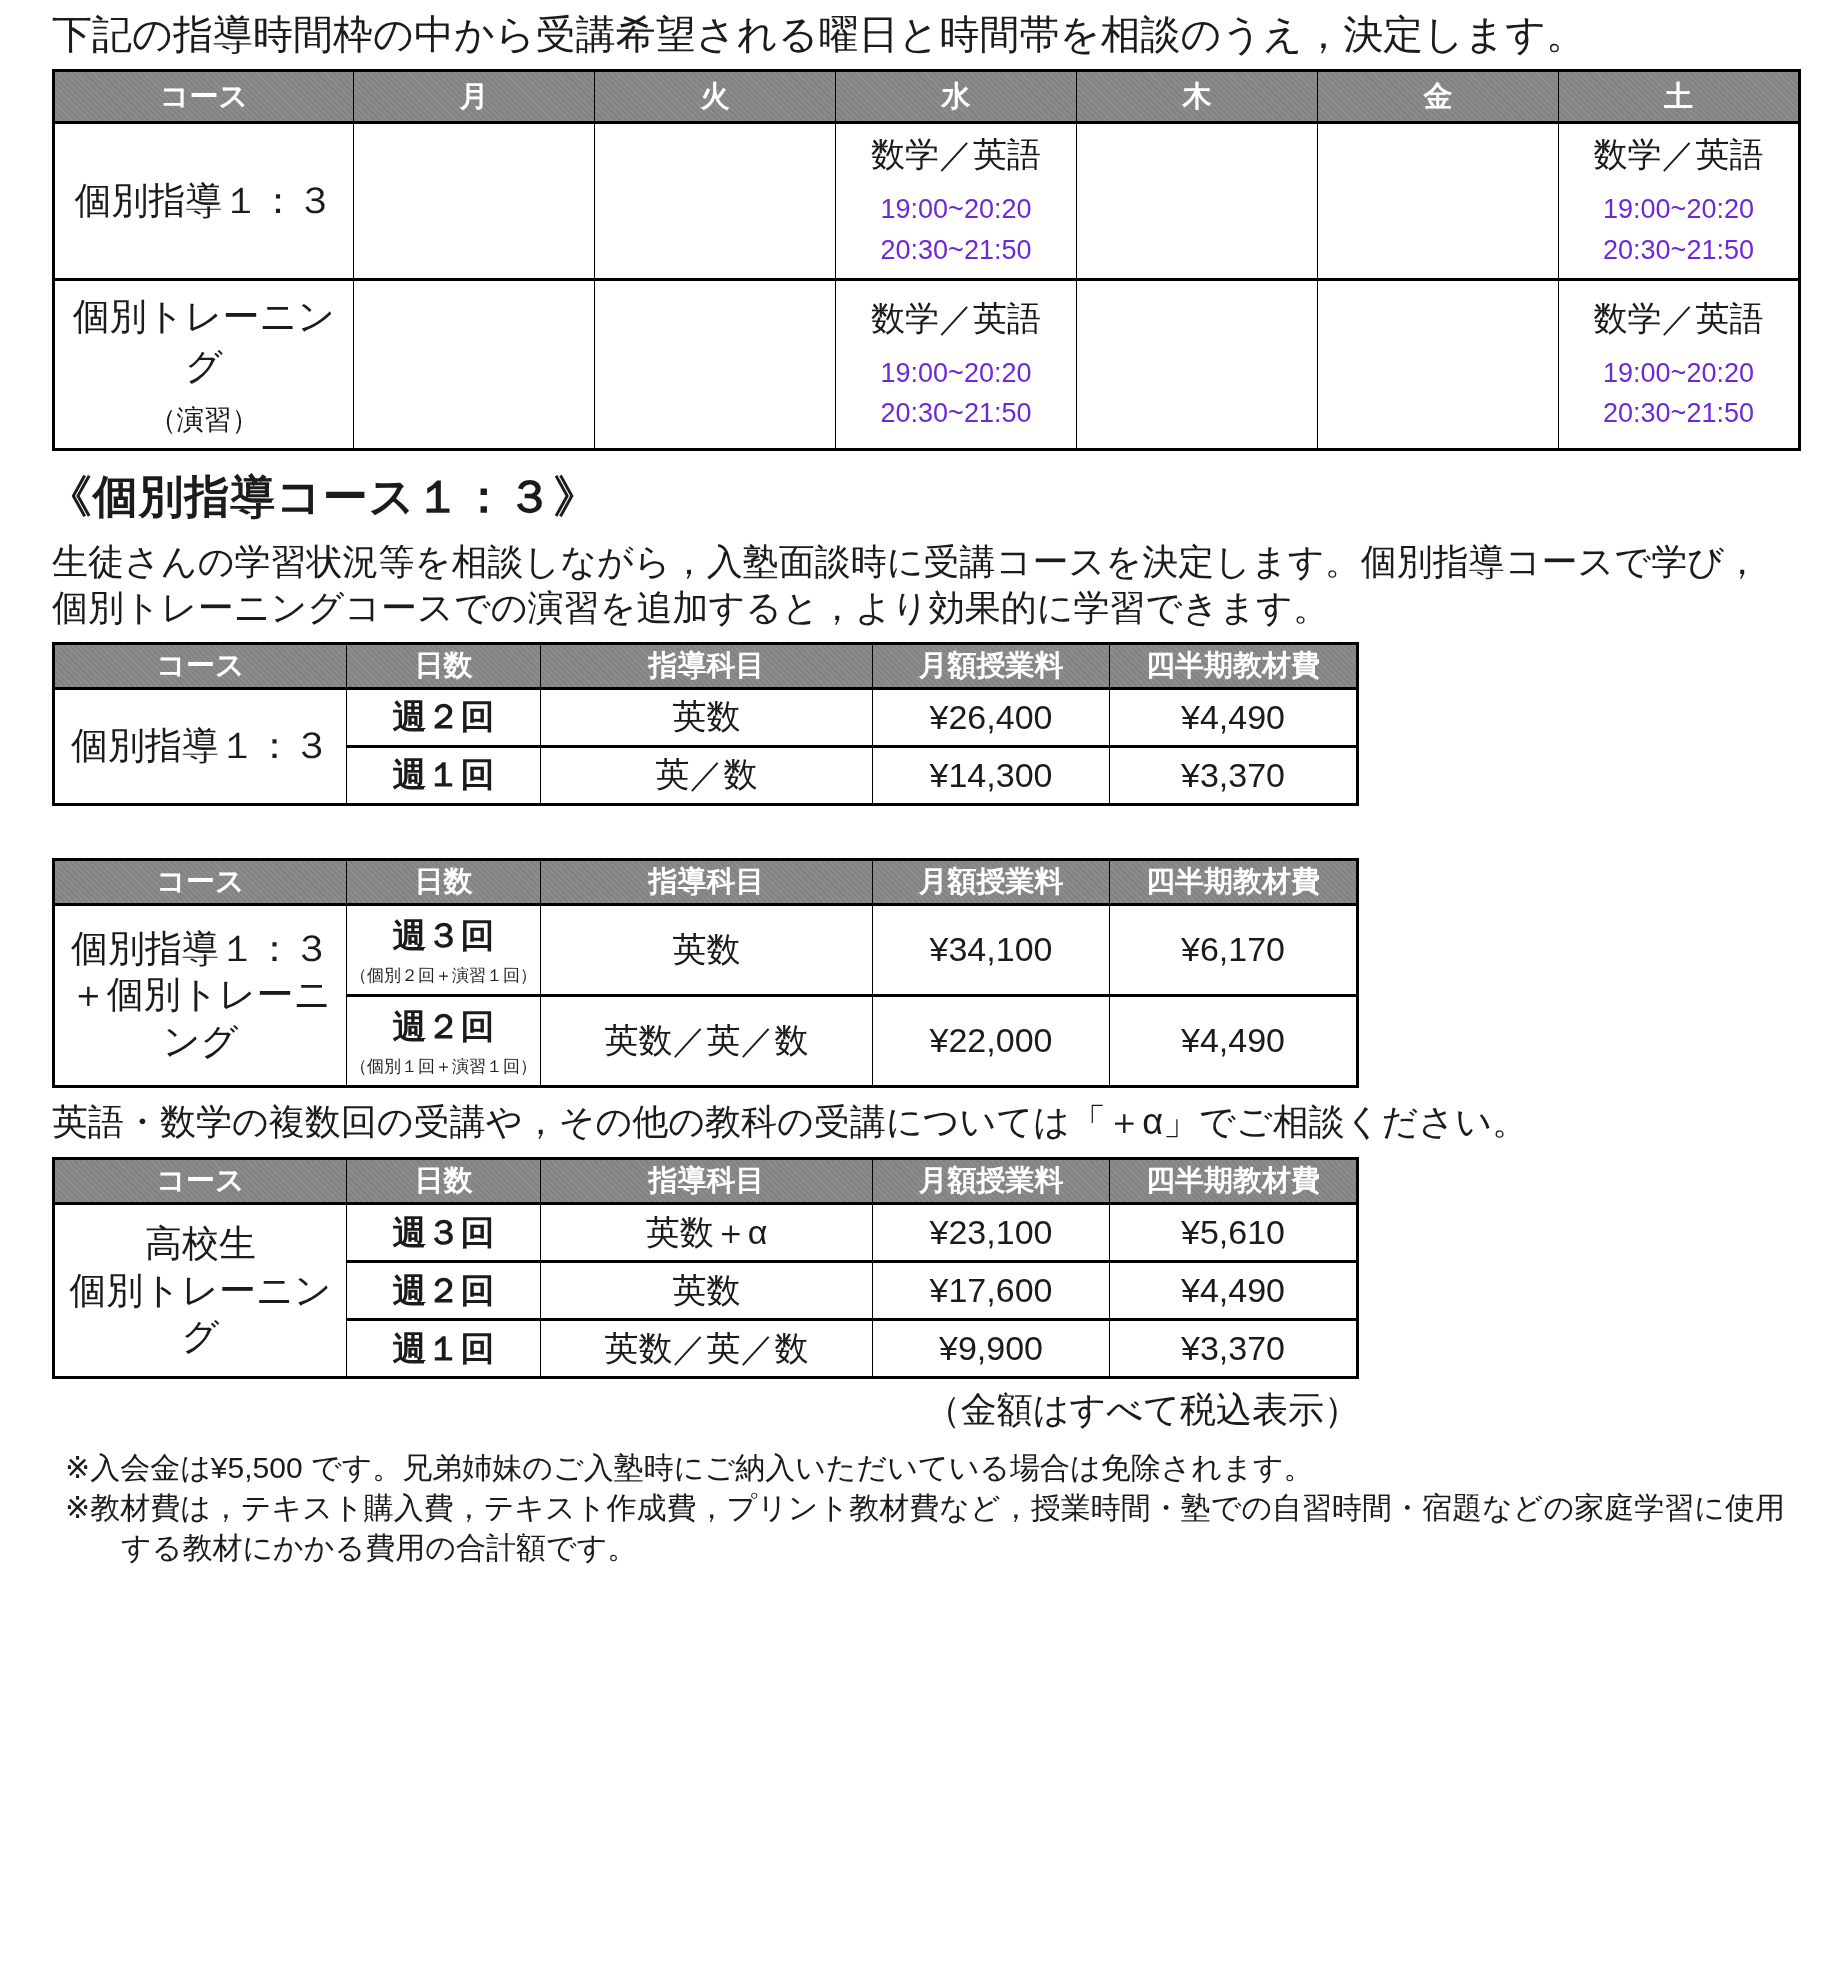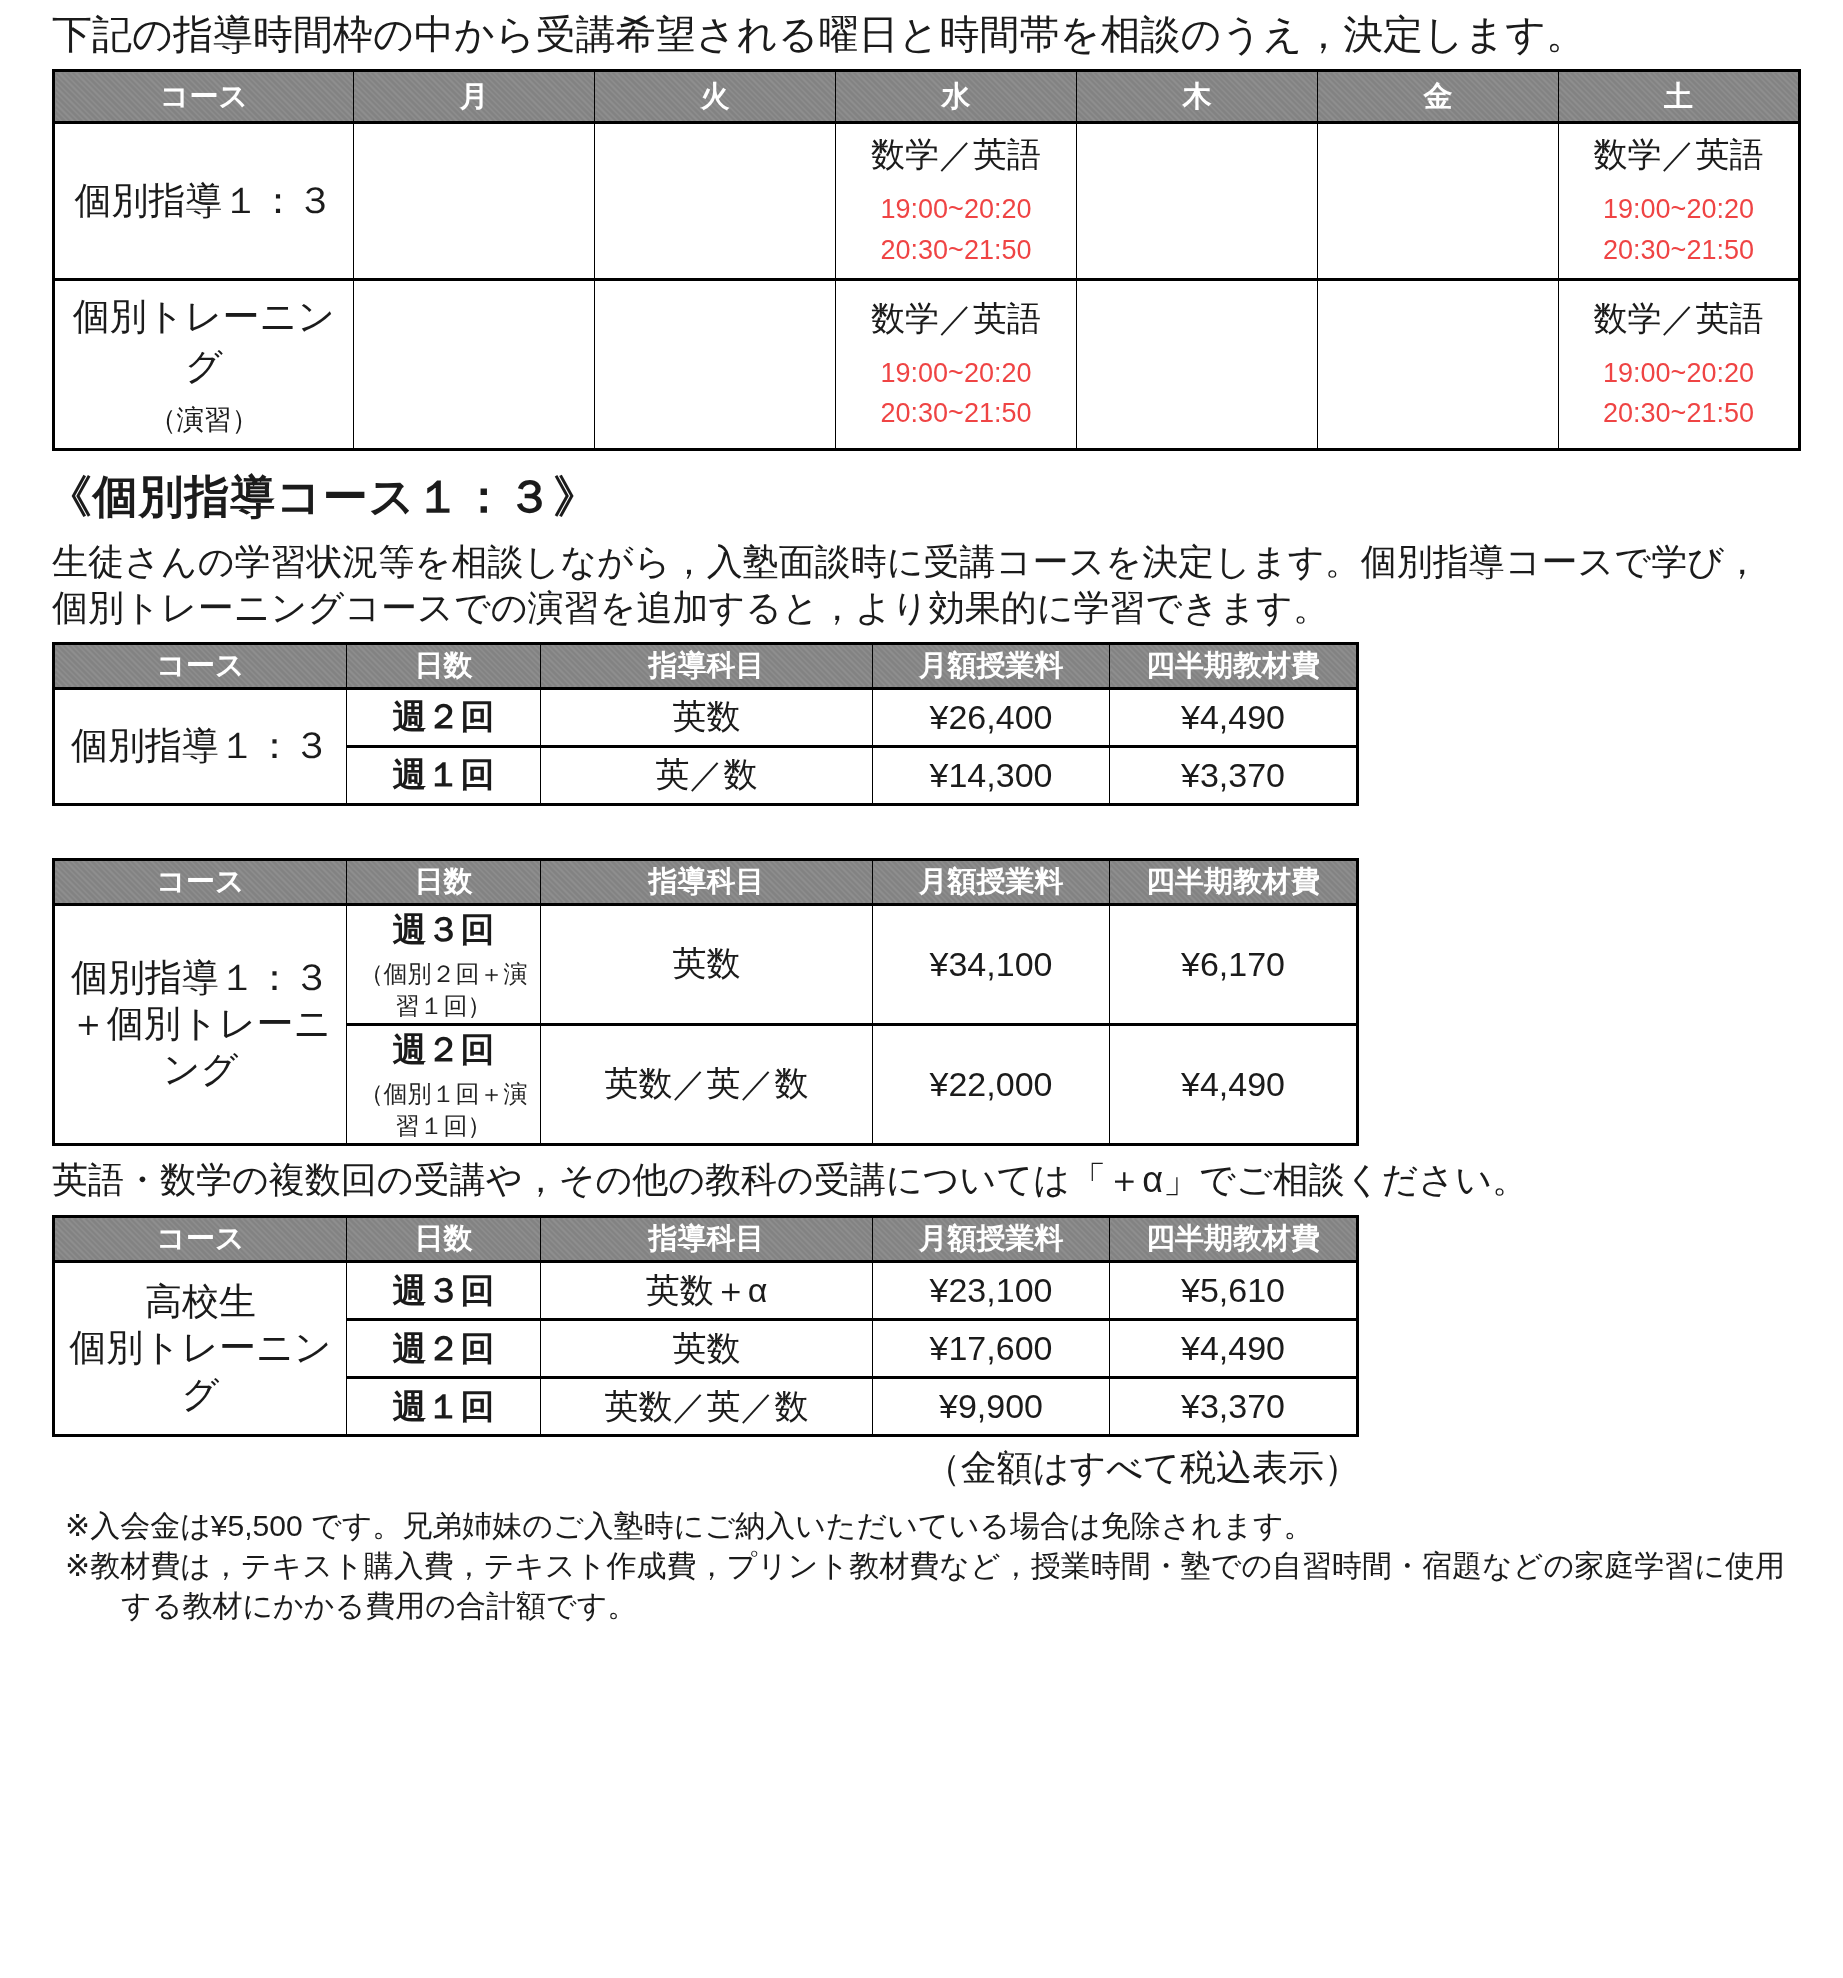--- a/index.html
+++ b/index.html
@@ -56,29 +56,29 @@
   }
 
   
   .sched{margin:11.3px 0 0 52px;border:3.2px solid #000;}
   .sched th{height:52px;}
   .sched .row1 td{height:157px;}
   .sched .row2 td{height:170px;}
   .sched td.course{font-size:37px;}
   .sched .course-sub{font-size:27.5px;margin-top:9.7px;}
   .slot .subj{font-size:34px;margin-bottom:11.3px;}
-  .slot .time{font-size:27px;line-height:1.5;color:#ef4444;}
+  .slot .time{font-size:27px;line-height:1.5;color:#6d28d9;}
 
   
   .price{margin-left:52px;border:3.2px solid #000;}
   .price th{height:42px;}
   .price td{height:58px;}
   .price td.course{font-size:37px;line-height:1.25;}
   .price .days-main{font-size:34px;font-weight:bold;}
-  .price .days-sub{font-size:24px;margin-top:4.9px;font-weight:normal;color:#222;}
+  .price .days-sub{font-size:17px;margin-top:4.9px;font-weight:normal;color:#222;}
   .price-a{margin-top:9.7px;}
   .price-b{margin-top:52px;}
   .price-b td{height:91px;}
   .price-c{margin-top:11.3px;}
 
   
   .tax-note{width:1308px;margin:6.5px 0 0 52px;text-align:right;font-size:36px;}
   .notes{list-style:none;margin:13px 0 0 52px;padding:0;width:1734px;font-size:30px;line-height:1.34;}
   .notes li{padding-left:69px;text-indent:-56px;margin:0;}
 </style>

